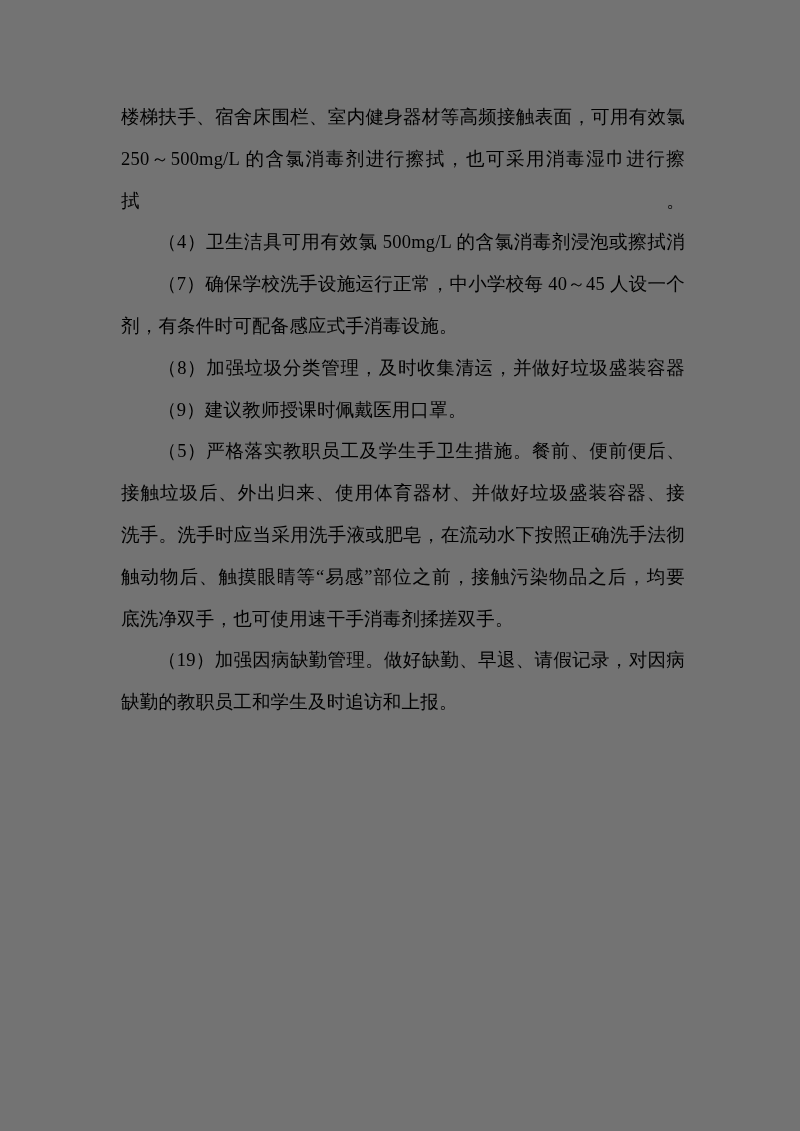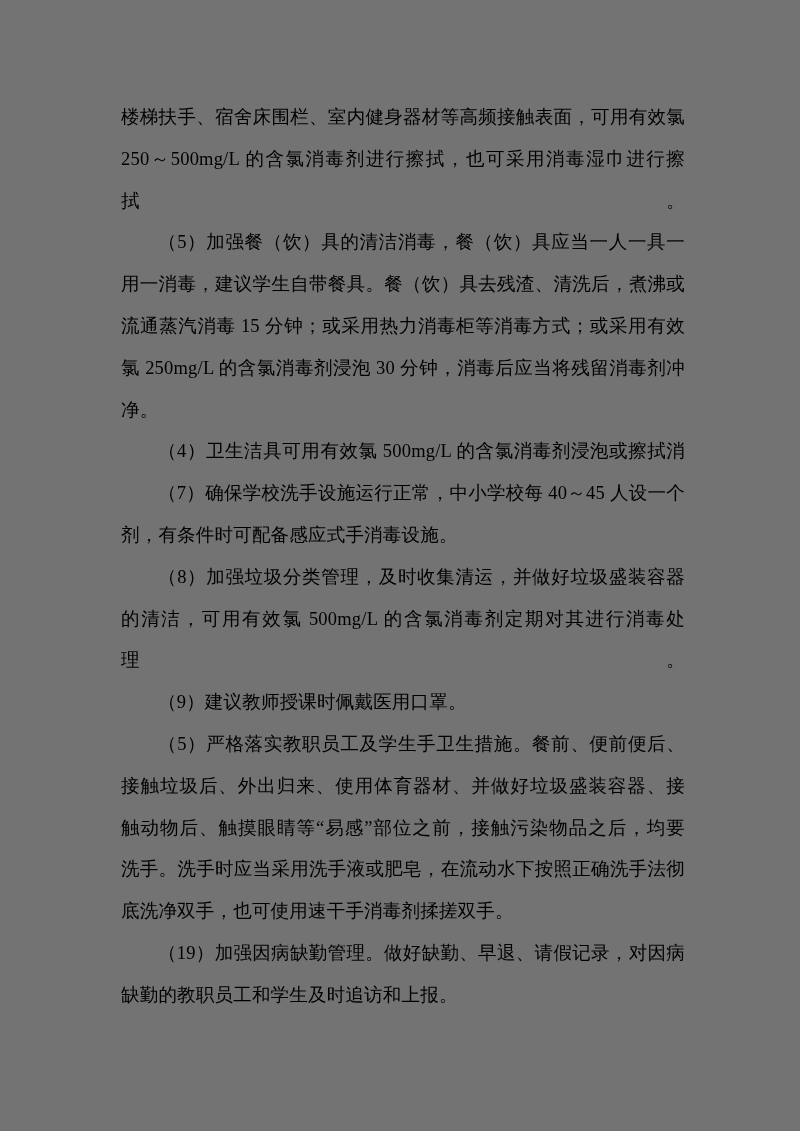--- a/index.html
+++ b/index.html
@@ -57,45 +57,37 @@
 </head>
 <body>
 
 <div class="page">
   <div class="content">
       <div class="paragraph">
         <div class="line">楼梯扶手、宿舍床围栏、室内健身器材等高频接触表面，可用有效氯</div>
         <div class="line">250～500mg/L 的含氯消毒剂进行擦拭，也可采用消毒湿巾进行擦拭。</div>
       </div>
       <div class="paragraph">
-        <div class="line indent">（5）加强餐（饮）具的清洁消毒，餐（饮）具应当一人一具一</div>
-        <div class="line">用一消毒，建议学生自带餐具。餐（饮）具去残渣、清洗后，煮沸或</div>
-        <div class="line">流通蒸汽消毒 15 分钟；或采用热力消毒柜等消毒方式；或采用有效</div>
-        <div class="line">氯 250mg/L 的含氯消毒剂浸泡 30 分钟，消毒后应当将残留消毒剂冲</div>
-        <div class="line short">净。</div>
-      </div>
-      <div class="paragraph">
         <div class="line indent">（4）卫生洁具可用有效氯 500mg/L 的含氯消毒剂浸泡或擦拭消</div>
       </div>
       <div class="paragraph">
         <div class="line indent">（7）确保学校洗手设施运行正常，中小学校每 40～45 人设一个</div>
         <div class="line short">剂，有条件时可配备感应式手消毒设施。</div>
       </div>
       <div class="paragraph">
         <div class="line indent">（8）加强垃圾分类管理，及时收集清运，并做好垃圾盛装容器</div>
-        <div class="line">的清洁，可用有效氯 500mg/L 的含氯消毒剂定期对其进行消毒处理。</div>
       </div>
       <div class="paragraph">
         <div class="line short indent">（9）建议教师授课时佩戴医用口罩。</div>
       </div>
       <div class="paragraph">
         <div class="line indent">（5）严格落实教职员工及学生手卫生措施。餐前、便前便后、</div>
         <div class="line">接触垃圾后、外出归来、使用体育器材、并做好垃圾盛装容器、接</div>
+        <div class="line">洗手。洗手时应当采用洗手液或肥皂，在流动水下按照正确洗手法彻</div>
         <div class="line">触动物后、触摸眼睛等“易感”部位之前，接触污染物品之后，均要</div>
-        <div class="line">洗手。洗手时应当采用洗手液或肥皂，在流动水下按照正确洗手法彻</div>
         <div class="line short">底洗净双手，也可使用速干手消毒剂揉搓双手。</div>
       </div>
       <div class="paragraph">
         <div class="line indent">（19）加强因病缺勤管理。做好缺勤、早退、请假记录，对因病</div>
         <div class="line short">缺勤的教职员工和学生及时追访和上报。</div>
       </div>
     </div>
   <div class="footer">
     <span>70</span>
   </div>

